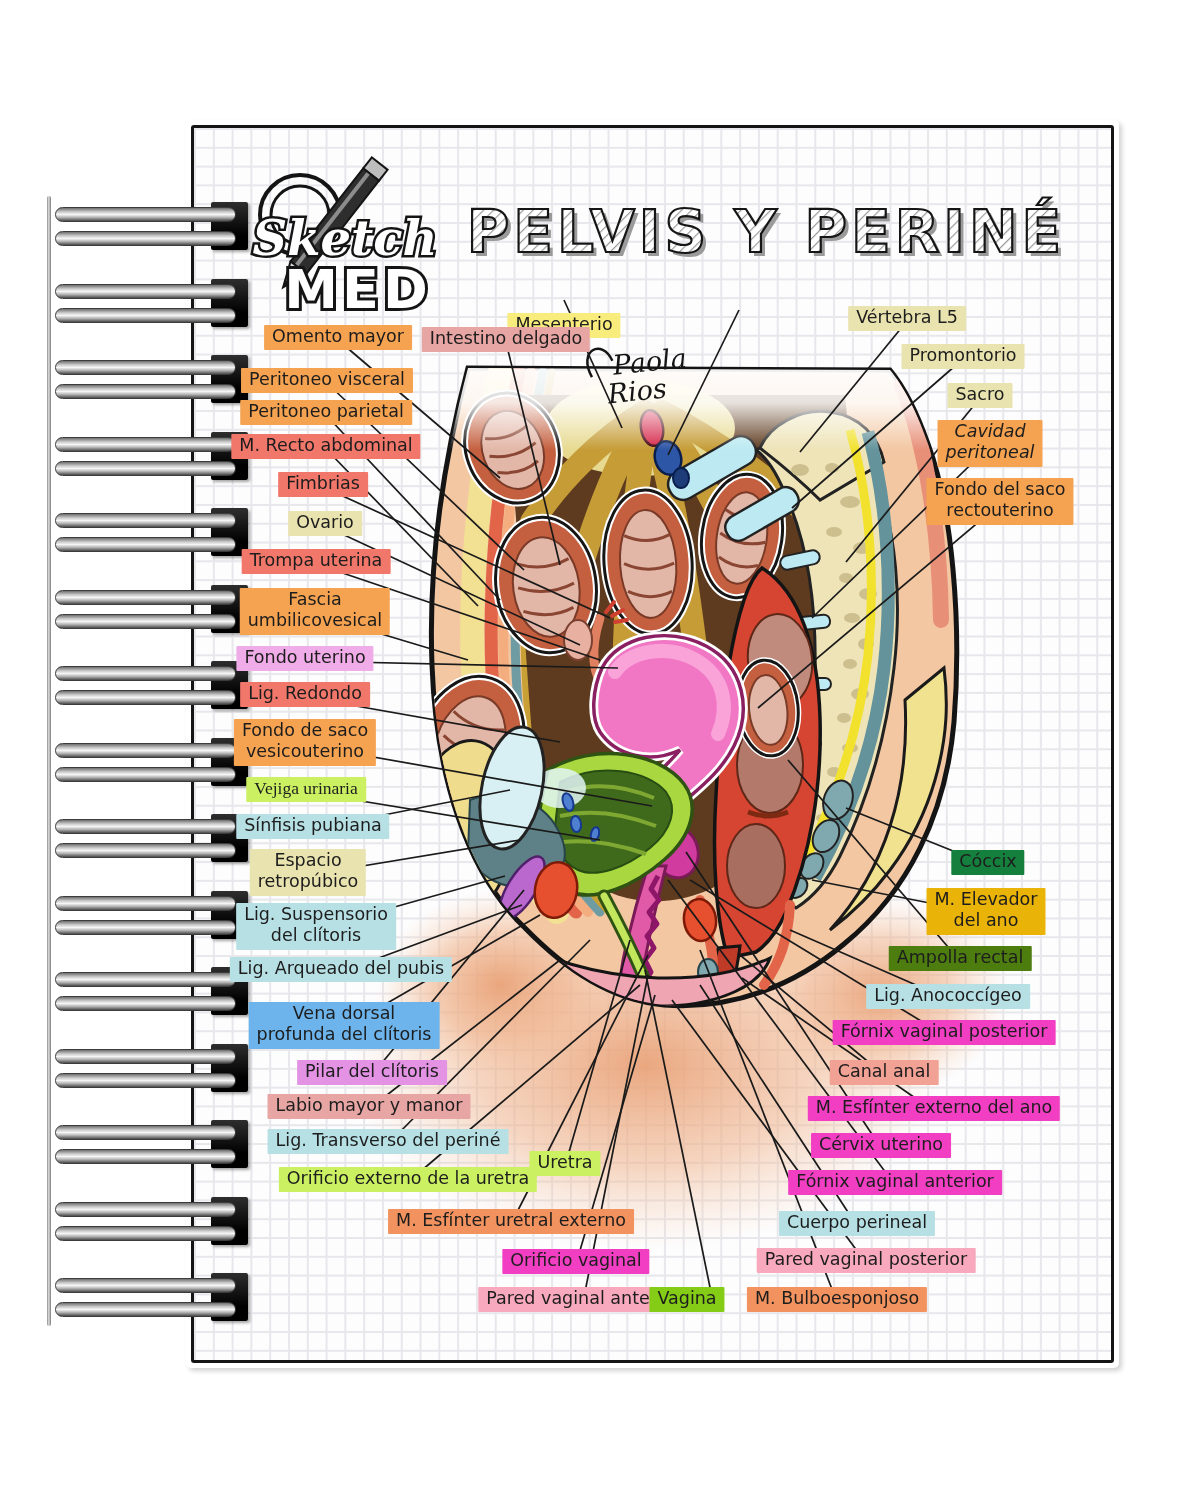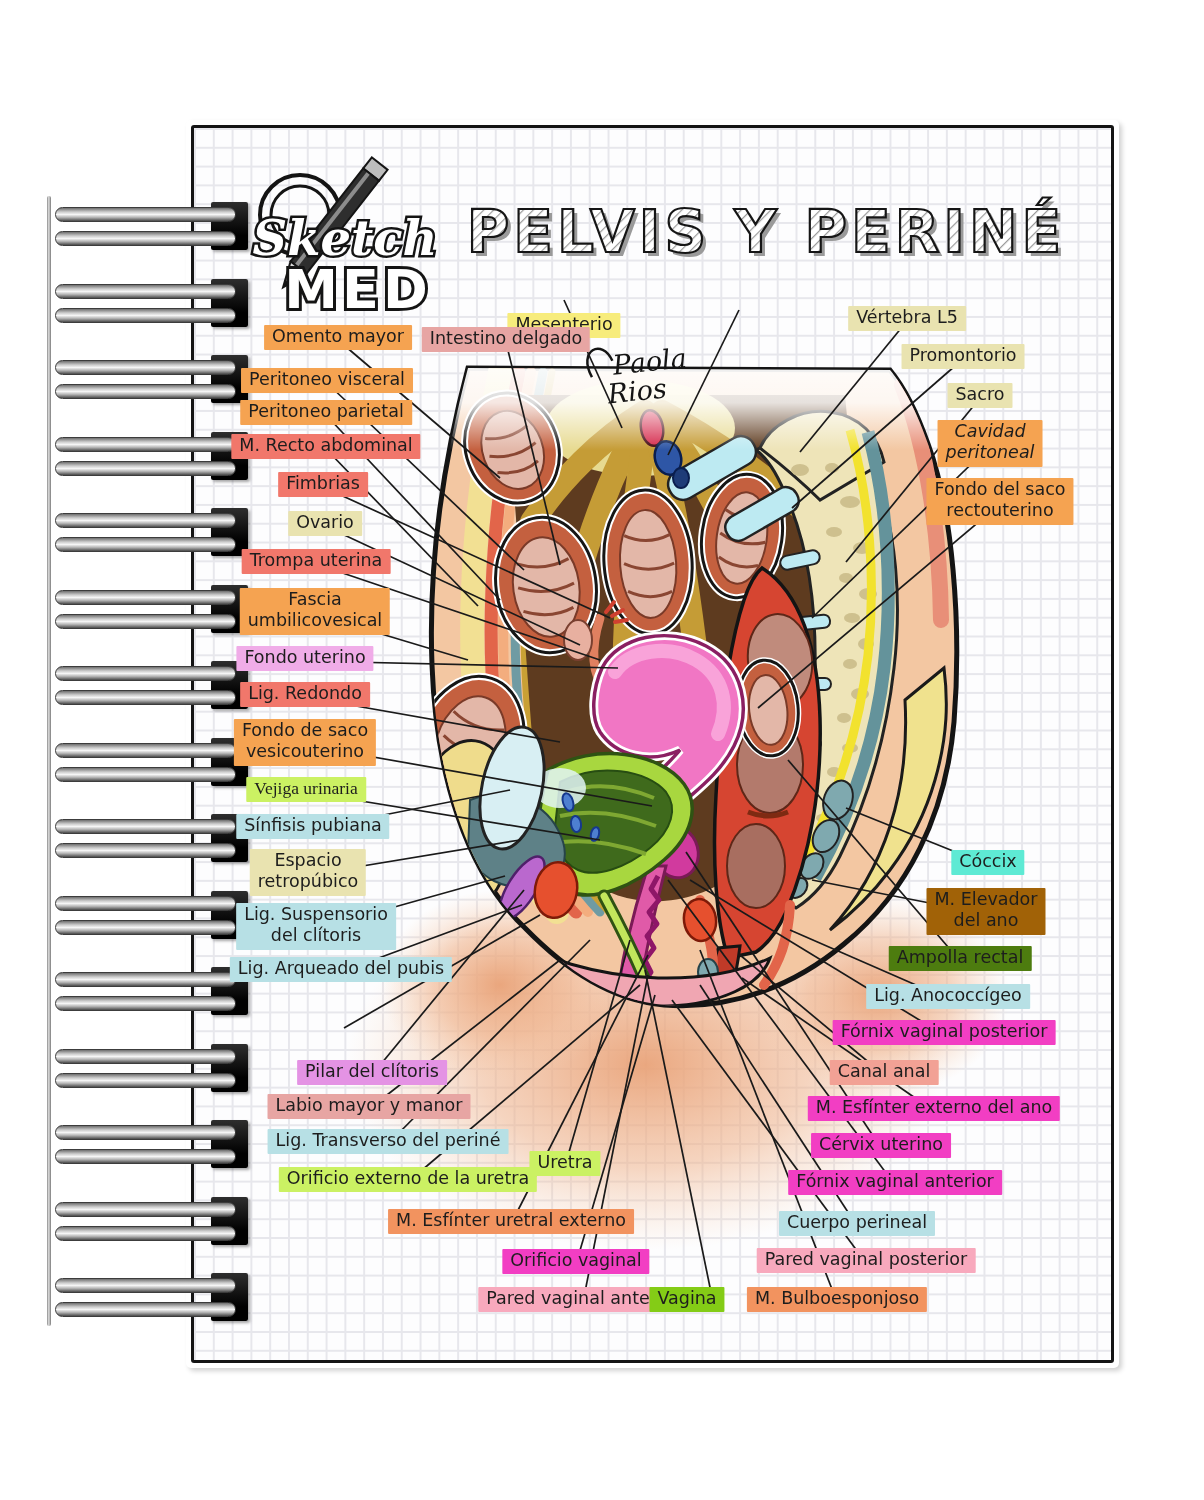--- a/index.html
+++ b/index.html
@@ -386,32 +386,34 @@
       <div class="label" style="left: 305px; top: 682px; background: rgb(241, 119, 107);">Lig. Redondo</div>
       <div class="label" style="left: 305px; top: 719px; background: rgb(245, 163, 81);">Fondo de saco
 vesicouterino</div>
       <div class="label" style="left: 306px; top: 777px; background: rgb(203, 241, 99); font-family: Liberation Serif, serif;">Vejiga urinaria</div>
       <div class="label" style="left: 313px; top: 814px; background: rgb(183, 224, 229);">Sínfisis pubiana</div>
       <div class="label" style="left: 308px; top: 849px; background: rgb(233, 227, 176);">Espacio
 retropúbico</div>
       <div class="label" style="left: 316px; top: 903px; background: rgb(183, 224, 229);">Lig. Suspensorio
 del clítoris</div>
       <div class="label" style="left: 341px; top: 957px; background: rgb(183, 224, 229);">Lig. Arqueado del pubis</div>
+      <div class="label" style="left: 344px; top: 1002px; background: rgb(108, 180, 235);">Vena dorsal
+profunda del clítoris</div>
       <div class="label" style="left: 372px; top: 1060px; background: rgb(228, 147, 228);">Pilar del clítoris</div>
       <div class="label" style="left: 369px; top: 1094px; background: rgb(231, 165, 163);">Labio mayor y manor</div>
       <div class="label" style="left: 388px; top: 1129px; background: rgb(183, 224, 229);">Lig. Transverso del periné</div>
       <div class="label" style="left: 408px; top: 1167px; background: rgb(203, 241, 99);">Orificio externo de la uretra</div>
       <div class="label" style="left: 565px; top: 1151px; background: rgb(203, 241, 99);">Uretra</div>
       <div class="label" style="left: 511px; top: 1209px; background: rgb(242, 147, 95);">M. Esfínter uretral externo</div>
       <div class="label" style="left: 576px; top: 1249px; background: rgb(242, 62, 195);">Orificio vaginal</div>
       <div class="label" style="left: 583px; top: 1287px; background: rgb(248, 169, 189);">Pared vaginal anterior</div>
       <div class="label" style="left: 687px; top: 1287px; background: #84cc16;">Vagina</div>
       <div class="label" style="left: 837px; top: 1287px; background: rgb(242, 147, 95);">M. Bulboesponjoso</div>
-      <div class="label" style="left: 988px; top: 850px; background: #5eead4;">Cóccix</div>
-      <div class="label" style="left: 986px; top: 888px; background: #a16207;">M. Elevador
+      <div class="label" style="left: 988px; top: 850px; background: #15803d;">Cóccix</div>
+      <div class="label" style="left: 986px; top: 888px; background: #eab308;">M. Elevador
 del ano</div>
       <div class="label" style="left: 960px; top: 946px; background: #4d7c0f;">Ampolla rectal</div>
       <div class="label" style="left: 948px; top: 984px; background: rgb(183, 224, 229);">Lig. Anococcígeo</div>
       <div class="label" style="left: 944px; top: 1020px; background: rgb(242, 62, 195);">Fórnix vaginal posterior</div>
       <div class="label" style="left: 884px; top: 1060px; background: rgb(242, 161, 149);">Canal anal</div>
       <div class="label" style="left: 934px; top: 1096px; background: rgb(242, 62, 195);">M. Esfínter externo del ano</div>
       <div class="label" style="left: 881px; top: 1133px; background: rgb(242, 62, 195);">Cérvix uterino</div>
       <div class="label" style="left: 895px; top: 1170px; background: rgb(242, 62, 195);">Fórnix vaginal anterior</div>
       <div class="label" style="left: 857px; top: 1211px; background: rgb(183, 224, 229);">Cuerpo perineal</div>
       <div class="label" style="left: 866px; top: 1248px; background: rgb(248, 169, 189);">Pared vaginal posterior</div>

